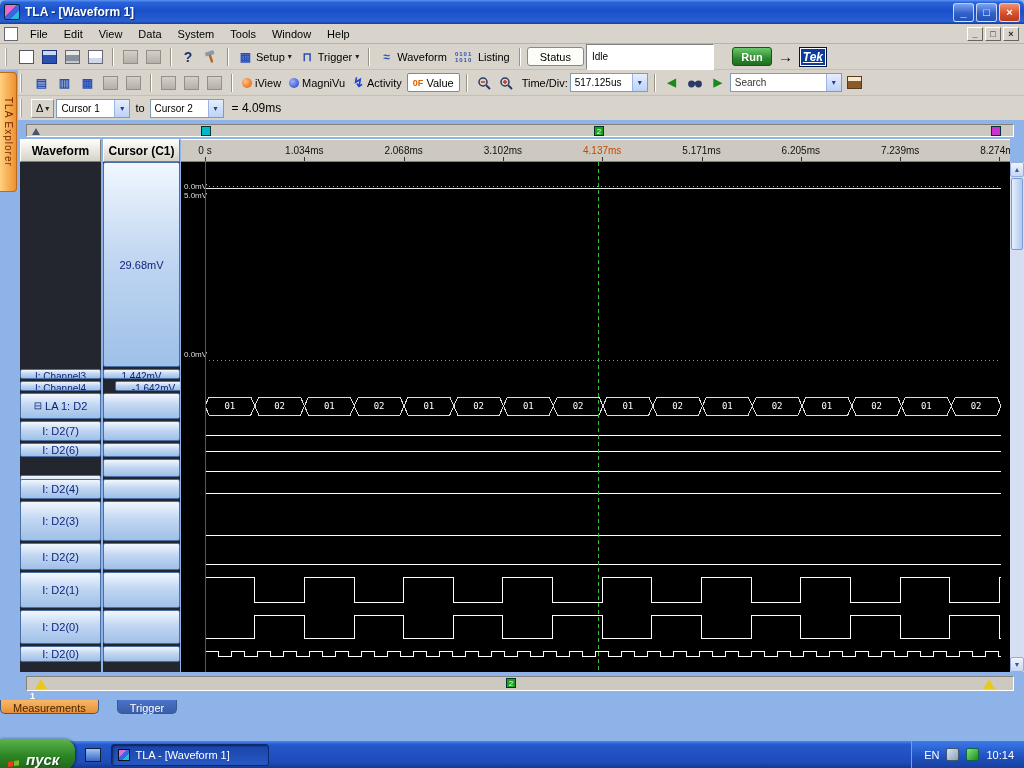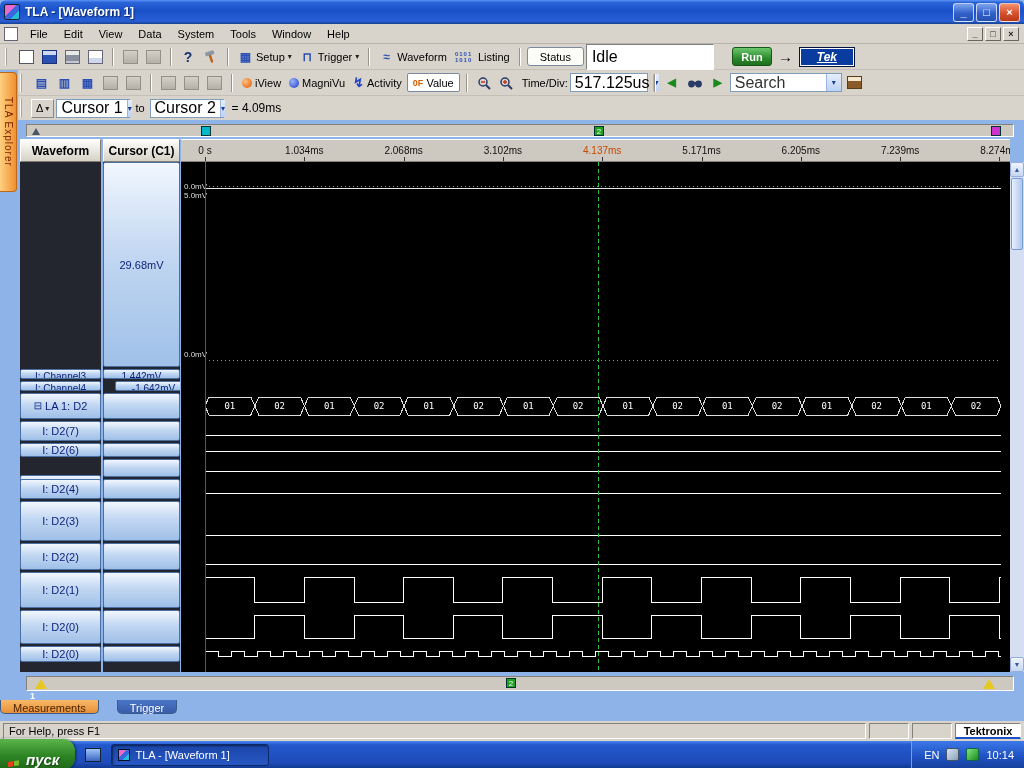--- a/index.html
+++ b/index.html
@@ -39,34 +39,34 @@
 .i-save{background:linear-gradient(180deg,#cdd8f2 0 4px,#2a50b4 4px);border:1px solid #1a3070}
 .i-print{background:linear-gradient(180deg,#e8e8e4 0 4px,#8890a0 4px 10px,#c4c8cc 10px);border:1px solid #667}
 .i-preview{background:linear-gradient(180deg,#fff 0 60%,#cfd8ea 60%);border:1px solid #667}
 .i-gray{background:linear-gradient(180deg,#d4d0c8,#b4b0a8);border:1px solid #949088}
 .glyph-blue{color:#2a50b4;font-weight:bold}
 .help-glyph{color:#1a3070;font-weight:bold;font-size:14px}
 .dd{font-size:8px;color:#222}
 .listing-ic{display:inline-block;width:20px}
 .listing-ic i{display:block;font-style:normal;font-weight:bold;font-size:6px;line-height:6px;color:#2a50b4;letter-spacing:1px}
 .status-btn{display:inline-flex;align-items:center;height:19px;padding:0 12px;background:#fcfcf8;border:1px solid #7a8aa0;border-radius:3px;font-size:11px}
-.idle-field{display:inline-flex;align-items:center;width:128px;height:26px;background:#fff;border:1px solid;border-color:#808080 #fff #fff #808080;padding:12px 5px;font-size:16px}
+.idle-field{display:inline-flex;align-items:center;width:128px;height:26px;background:#fff;border:1px solid;border-color:#808080 #fff #fff #808080;padding:12px 5px;font-size:10px}
 .spacer14{width:14px}
 .run-btn{display:inline-flex;align-items:center;justify-content:center;width:40px;height:19px;color:#fff;font-weight:bold;
  background:linear-gradient(180deg,#6cc86c,#2d8a2d 60%,#1f6e1f);border:1px solid #155515;border-radius:3px}
 .run-arrow{font-size:15px;font-weight:bold;padding:0 4px}
-.tek-logo{display:inline-flex;align-items:center;justify-content:center;width:56px;height:20px;background:#0a3ca0;color:#fff;
+.tek-logo{display:inline-flex;align-items:center;justify-content:center;width:28px;height:20px;background:#0a3ca0;color:#fff;
  font-weight:bold;font-style:italic;font-size:12px;border:1px solid #04143c;box-shadow:inset 0 0 0 1px #fff;text-decoration:underline}
 .dot-orange{width:10px;height:10px;border-radius:50%;background:radial-gradient(circle at 35% 35%,#ffc080,#e05800)}
 .dot-blue{width:10px;height:10px;border-radius:50%;background:radial-gradient(circle at 35% 35%,#9ab4ff,#2038c0)}
 .activity-glyph{color:#2244cc;font-weight:bold;font-size:13px}
 .value-btn{display:inline-flex;align-items:center;gap:3px;height:19px;padding:0 5px;background:#fff;border:1px solid #7a8aa0;border-radius:2px}
 .hex-0f{color:#d86000;font-weight:bold;font-size:9px}
 .combo{display:inline-flex;align-items:center;height:19px;background:#fff;border:1px solid #7f9db9}
-.combo-text{padding:0 4px;font-size:16px;white-space:nowrap}
+.combo-text{padding:0 4px;font-size:10px;white-space:nowrap}
 .combo-btn{width:15px;height:17px;display:flex;align-items:center;justify-content:center;font-size:8px;color:#1c3f94;
  background:linear-gradient(180deg,#e6eefc,#bcd2f6);border-left:1px solid #9ab4e4}
 .book-ic{width:15px;height:13px;background:linear-gradient(180deg,#f4e8d0 0 4px,#8a5a28 4px);border:1px solid #5a3a18}
 .delta-btn{display:inline-flex;align-items:center;gap:2px;height:19px;padding:0 4px;background:#d8d4cc;border:1px solid;border-color:#fff #888 #888 #fff;font-size:11px}
 .readout{font-size:12px;padding-left:6px}
 .green-arrow{color:#1a8a1a;font-size:11px;font-weight:bold}
 
 
 #tla-tab{position:absolute;left:0;top:72px;width:17px;height:120px;border:1px solid #c06818;border-left:none;
  border-radius:0 4px 4px 0;background:linear-gradient(90deg,#ffd080,#f09030);display:flex;align-items:center;justify-content:center}
@@ -516,26 +516,20 @@
     <span class="marker" id="bottom-mid-marker" style="background: rgb(31, 160, 31); left: 479px;">2</span>
     <span class="tri-up" style="left:956px"></span>
   </div>
   <div id="bottom-one">1</div>
 
   <div id="tabs">
       <span class="tab active">Measurements</span>
       <span class="tab inactive">Trigger</span>
     </div>
 
-  <div id="statusbar">
-    <span class="status-panel sp-help">For Help, press F1</span>
-    <span class="status-panel sp-small"></span>
-    <span class="status-panel sp-small"></span>
-    <span class="status-panel sp-brand">Tektronix</span>
-  </div>
 
   <div id="taskbar">
     <div id="start-btn">
       <span class="winflag"><i class="f-r"></i><i class="f-g"></i></span>
       <span>пуск</span>
     </div>
     <div class="ql-icon"></div>
     <div id="task-btn">
       <span class="task-ic"></span>
       <span>TLA - [Waveform 1]</span>

